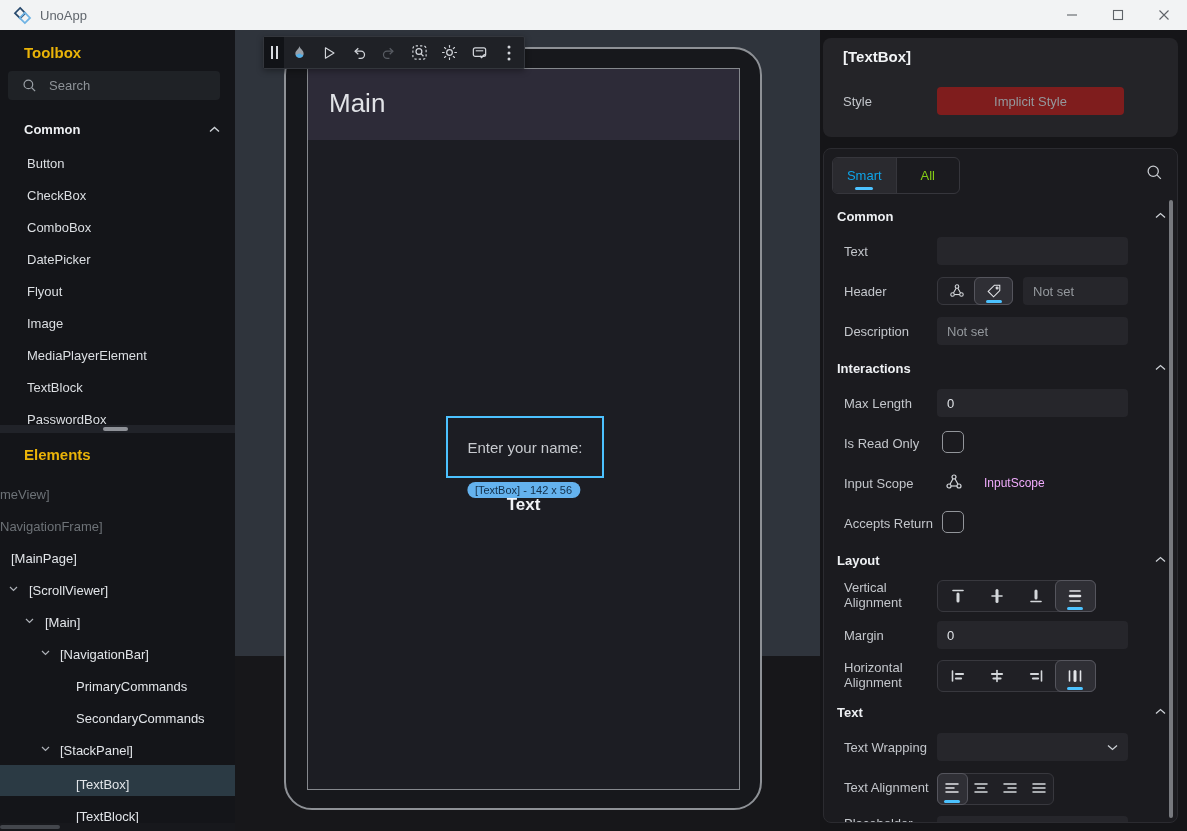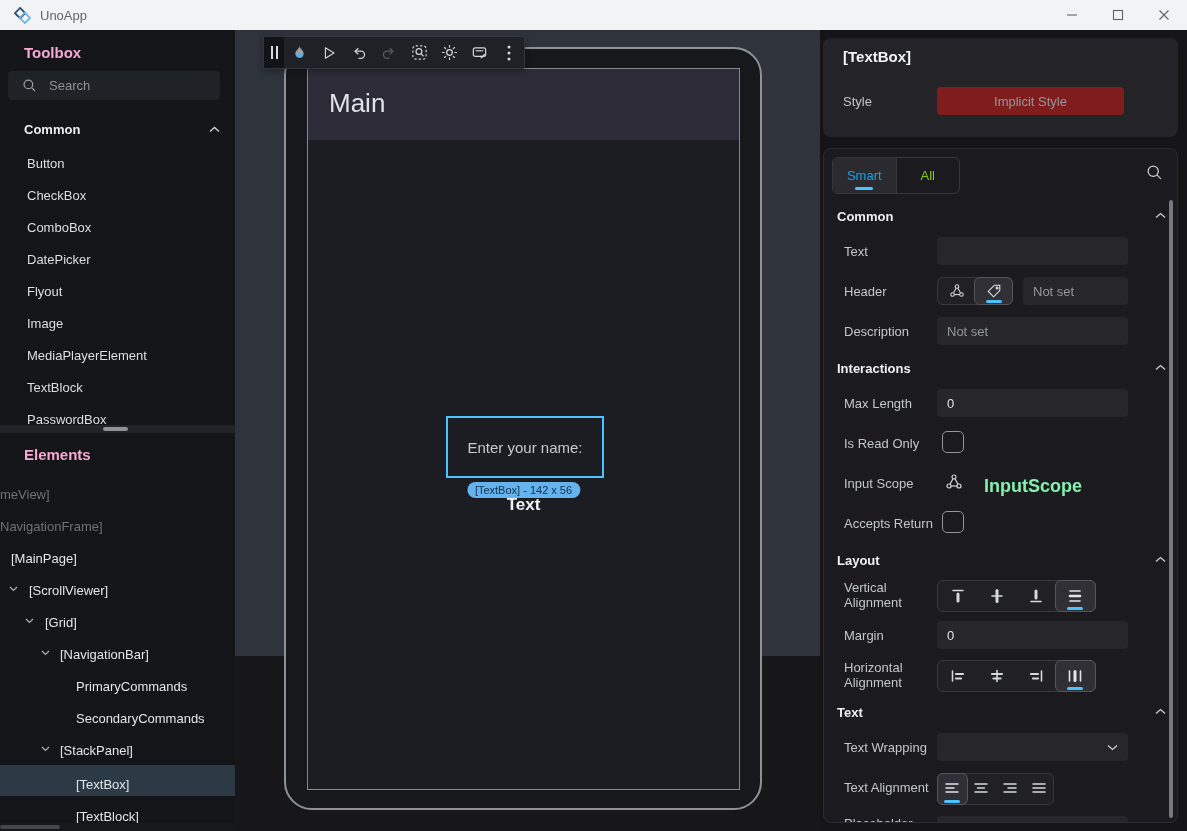--- a/index.html
+++ b/index.html
@@ -10,21 +10,21 @@
   }
   svg{display:block;}
   
   .titlebar{position:absolute;left:0;top:0;width:1187px;height:30px;background:#f2f3f4;
     border-bottom:1px solid #e3e4e6;display:flex;align-items:center;}
   .titlebar .appname{font-size:13px;color:#61666d;margin-left:8px;}
   .win-controls{position:absolute;right:0;top:0;height:30px;display:flex;}
   .win-btn{width:46px;height:30px;display:flex;align-items:center;justify-content:center;cursor:default;}
   
   .sidebar{position:absolute;left:0;top:30px;width:235px;height:801px;background:#141519;}
-  .panel-title{position:absolute;left:24px;font-size:15px;font-weight:bold;color:#f9a8d4;}
+  .panel-title{position:absolute;left:24px;font-size:15px;font-weight:bold;color:#eab308;}
   .searchbox{position:absolute;left:8px;top:41px;width:212px;height:29px;background:#1f2226;
     border-radius:4px;display:flex;align-items:center;padding:0 0 0 14px;box-sizing:border-box;}
   .searchbox span{font-size:13px;color:#8e9398;margin-left:12px;}
   .sec-row{position:absolute;left:24px;top:92px;width:196px;display:flex;align-items:center;justify-content:space-between;}
   .sec-row span{font-size:13px;font-weight:bold;color:#eef0f3;}
   .tb-item{position:absolute;left:27px;font-size:13px;color:#dcdfe3;cursor:default;white-space:nowrap;}
   .hscroll{position:absolute;left:0;width:235px;height:8px;background:#212329;}
   .hthumb{position:absolute;top:2px;height:4px;border-radius:2px;background:#8e9197;}
   .tree-item{position:absolute;font-size:13px;white-space:nowrap;color:#e2e5e9;}
   .tree-item.dim{color:#6d7277;}
@@ -72,21 +72,21 @@
   .tab + .tab{border-left:1px solid #36363c;}
   .icon-group{position:absolute;display:flex;background:#202025;border:1px solid #38383e;
     border-radius:6px;box-sizing:border-box;}
   .ig-btn{flex:1;display:flex;align-items:center;justify-content:center;position:relative;}
   .ig-btn.sel{background:#2f2f35;border:1px solid #55555d;border-radius:6px;margin:-1px;z-index:1;}
   .ig-btn.sel::after{content:"";position:absolute;bottom:1px;left:50%;transform:translateX(-50%);
     width:16px;height:3px;border-radius:2px;background:#4cc2ff;}
   .checkbox{position:absolute;width:22px;height:22px;border:1.5px solid #92959a;border-radius:5px;
     box-sizing:border-box;background:transparent;}
   .vscroll-thumb{position:absolute;left:349px;top:170px;width:4px;height:618px;border-radius:2px;background:#77797e;}
-  .iscope-val{position:absolute;font-size:18px;font-weight:bold;color:#86efac;}
+  .iscope-val{position:absolute;font-size:12px;font-weight:normal;color:#f0abfc;}
 </style>
 </head>
 <body>
 
 <div class="titlebar">
   <span style="margin-left:13px">
     <svg width="19" height="19" viewBox="0 0 24 24" fill="none">
       <path d="M9 2.5 L15.5 9 L9 15.5 L2.5 9 Z" stroke="#27496d" stroke-width="2.2"></path>
       <path d="M15 8.5 L21.5 15 L15 21.5 L8.5 15 Z" stroke="#6fb3e4" stroke-width="2.2"></path>
     </svg>
@@ -152,21 +152,21 @@
   <div class="tree-item" style="left:11px;top:521px">[MainPage]</div>
 
   <svg class="tree-chev" style="left:9px;top:556px" width="9" height="6" viewBox="0 0 9 6" fill="none">
       <path d="M1 1 L4.5 4.5 L8 1" stroke="#aeb2b8" stroke-width="1.2"></path>
     </svg>
   <div class="tree-item" style="left:29px;top:553px">[ScrollViewer]</div>
 
   <svg class="tree-chev" style="left:25px;top:588px" width="9" height="6" viewBox="0 0 9 6" fill="none">
       <path d="M1 1 L4.5 4.5 L8 1" stroke="#aeb2b8" stroke-width="1.2"></path>
     </svg>
-  <div class="tree-item" style="left:45px;top:585px">[Grid]</div>
+  <div class="tree-item" style="left:45px;top:585px">[Main]</div>
 
   <svg class="tree-chev" style="left:41px;top:620px" width="9" height="6" viewBox="0 0 9 6" fill="none">
       <path d="M1 1 L4.5 4.5 L8 1" stroke="#aeb2b8" stroke-width="1.2"></path>
     </svg>
   <div class="tree-item" style="left:60px;top:617px">[NavigationBar]</div>
 
   <div class="tree-item" style="left:76px;top:649px">PrimaryCommands</div>
   <div class="tree-item" style="left:76px;top:681px">SecondaryCommands</div>
 
   <svg class="tree-chev" style="left:41px;top:716px" width="9" height="6" viewBox="0 0 9 6" fill="none">

